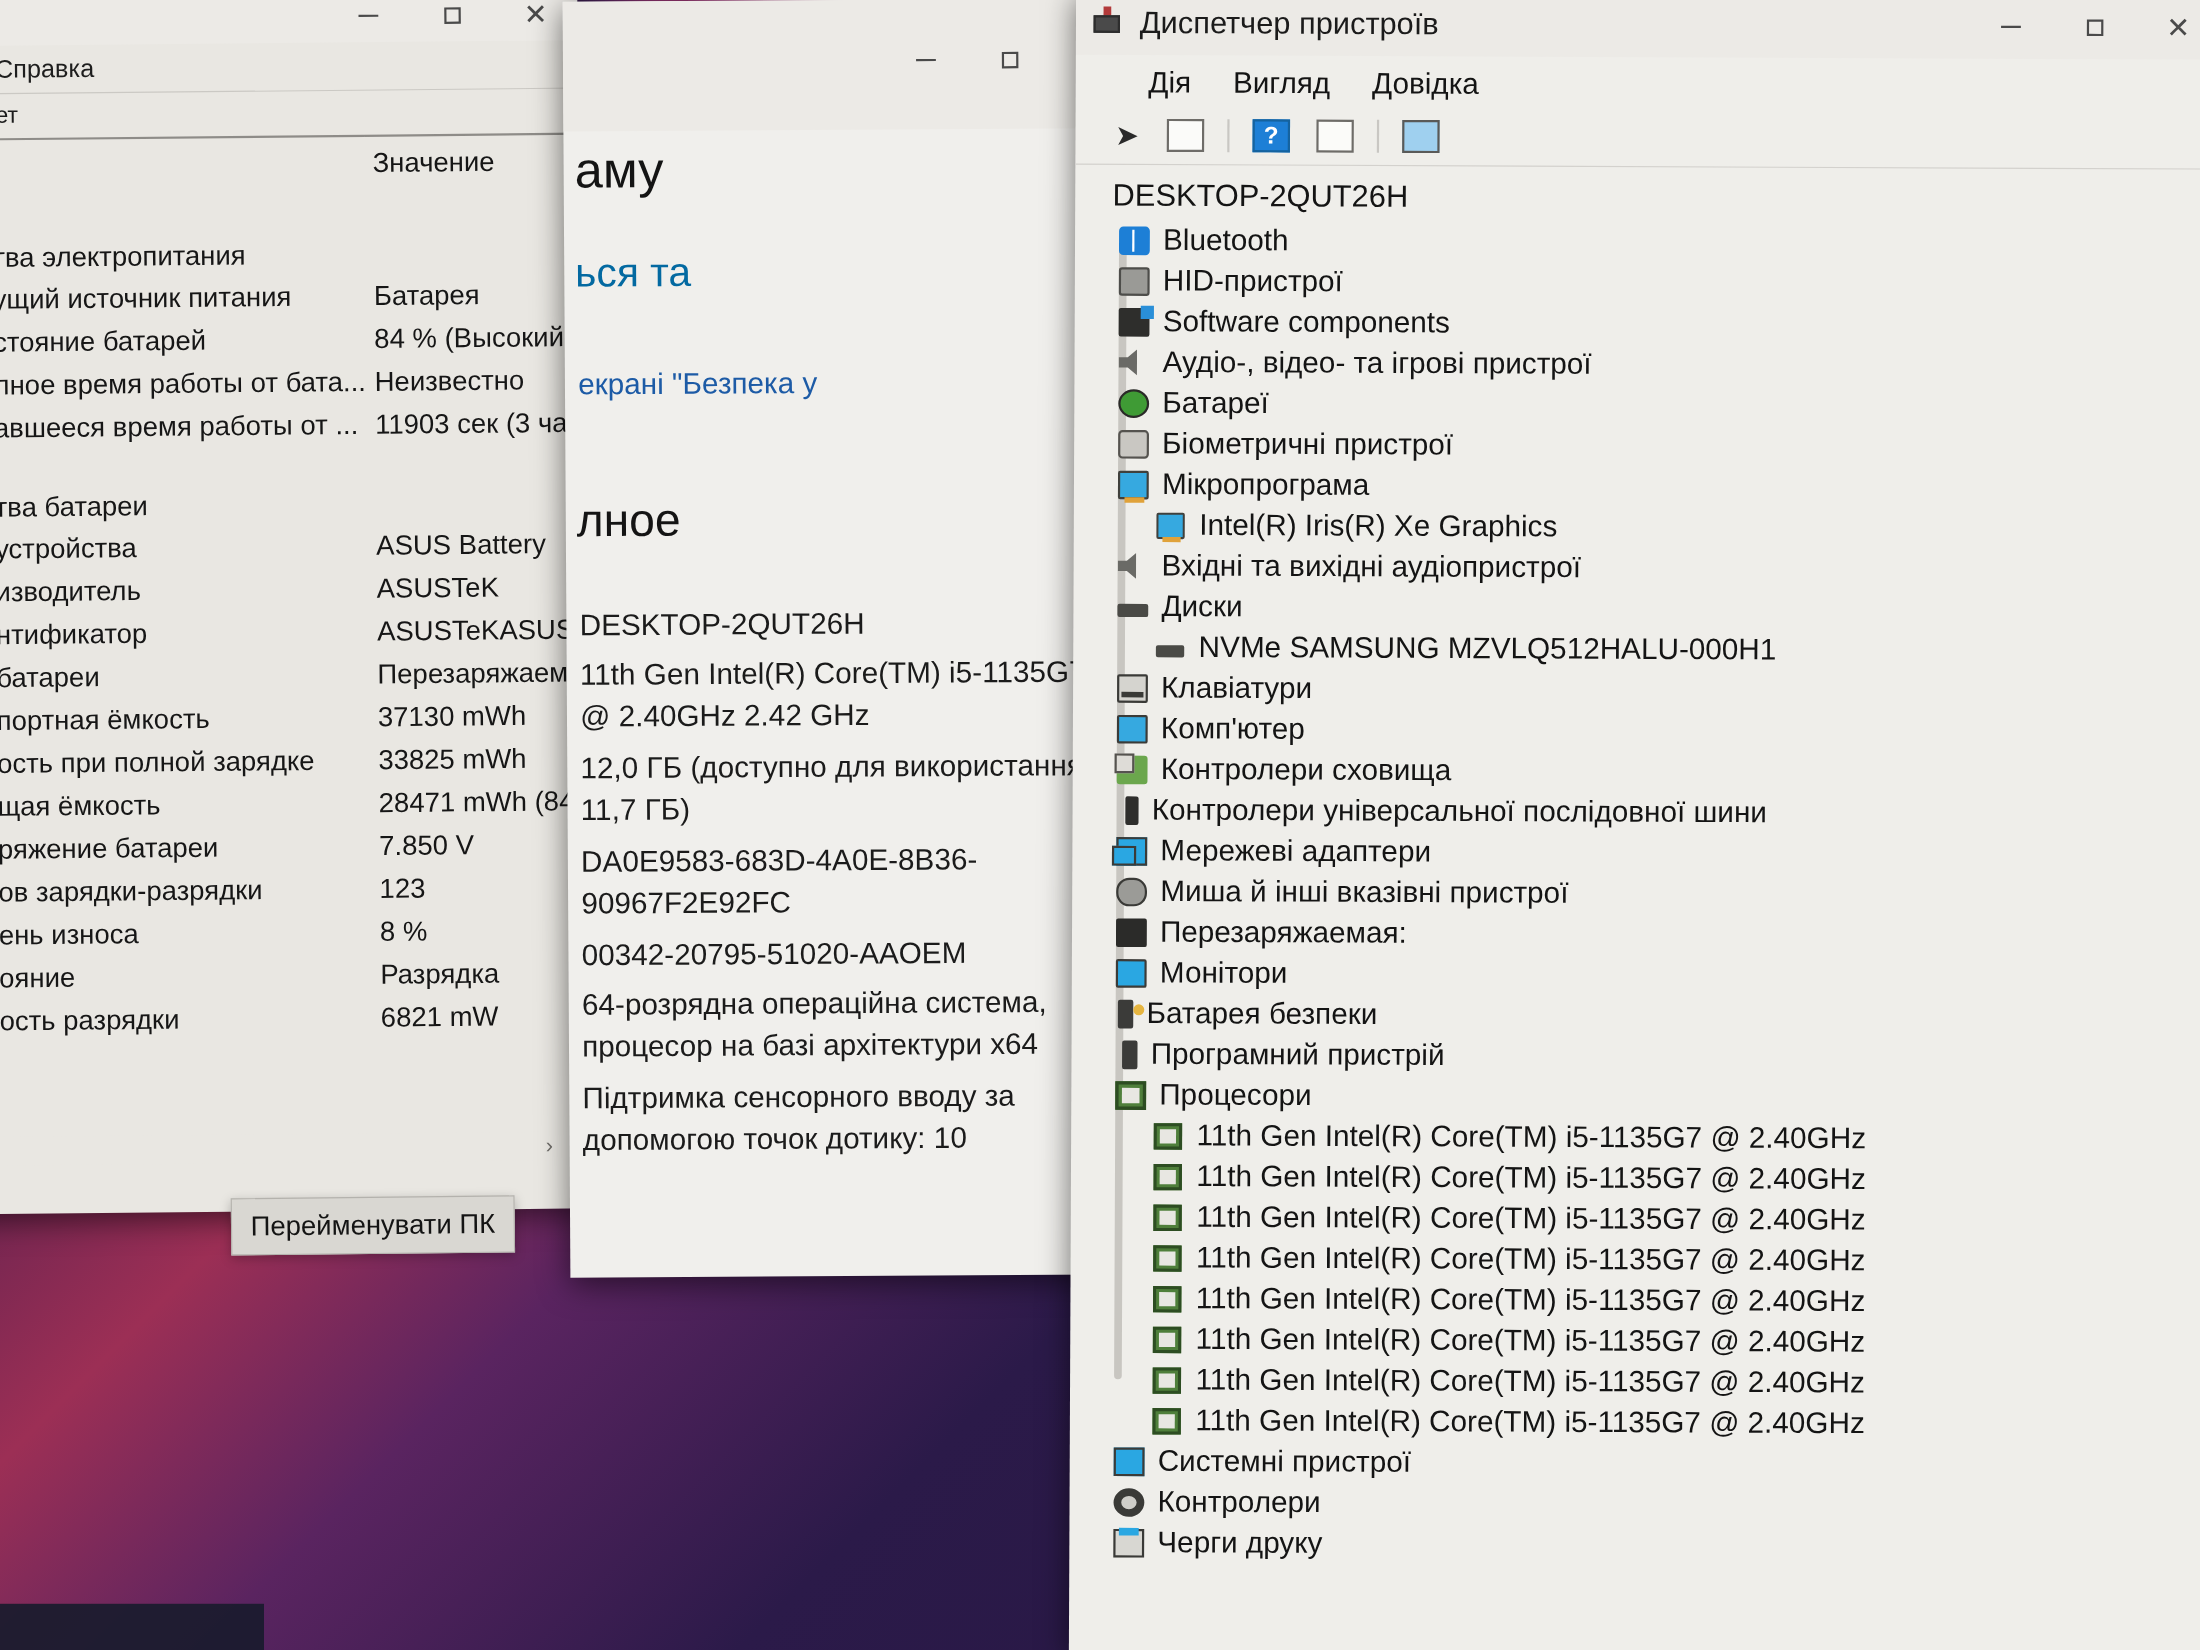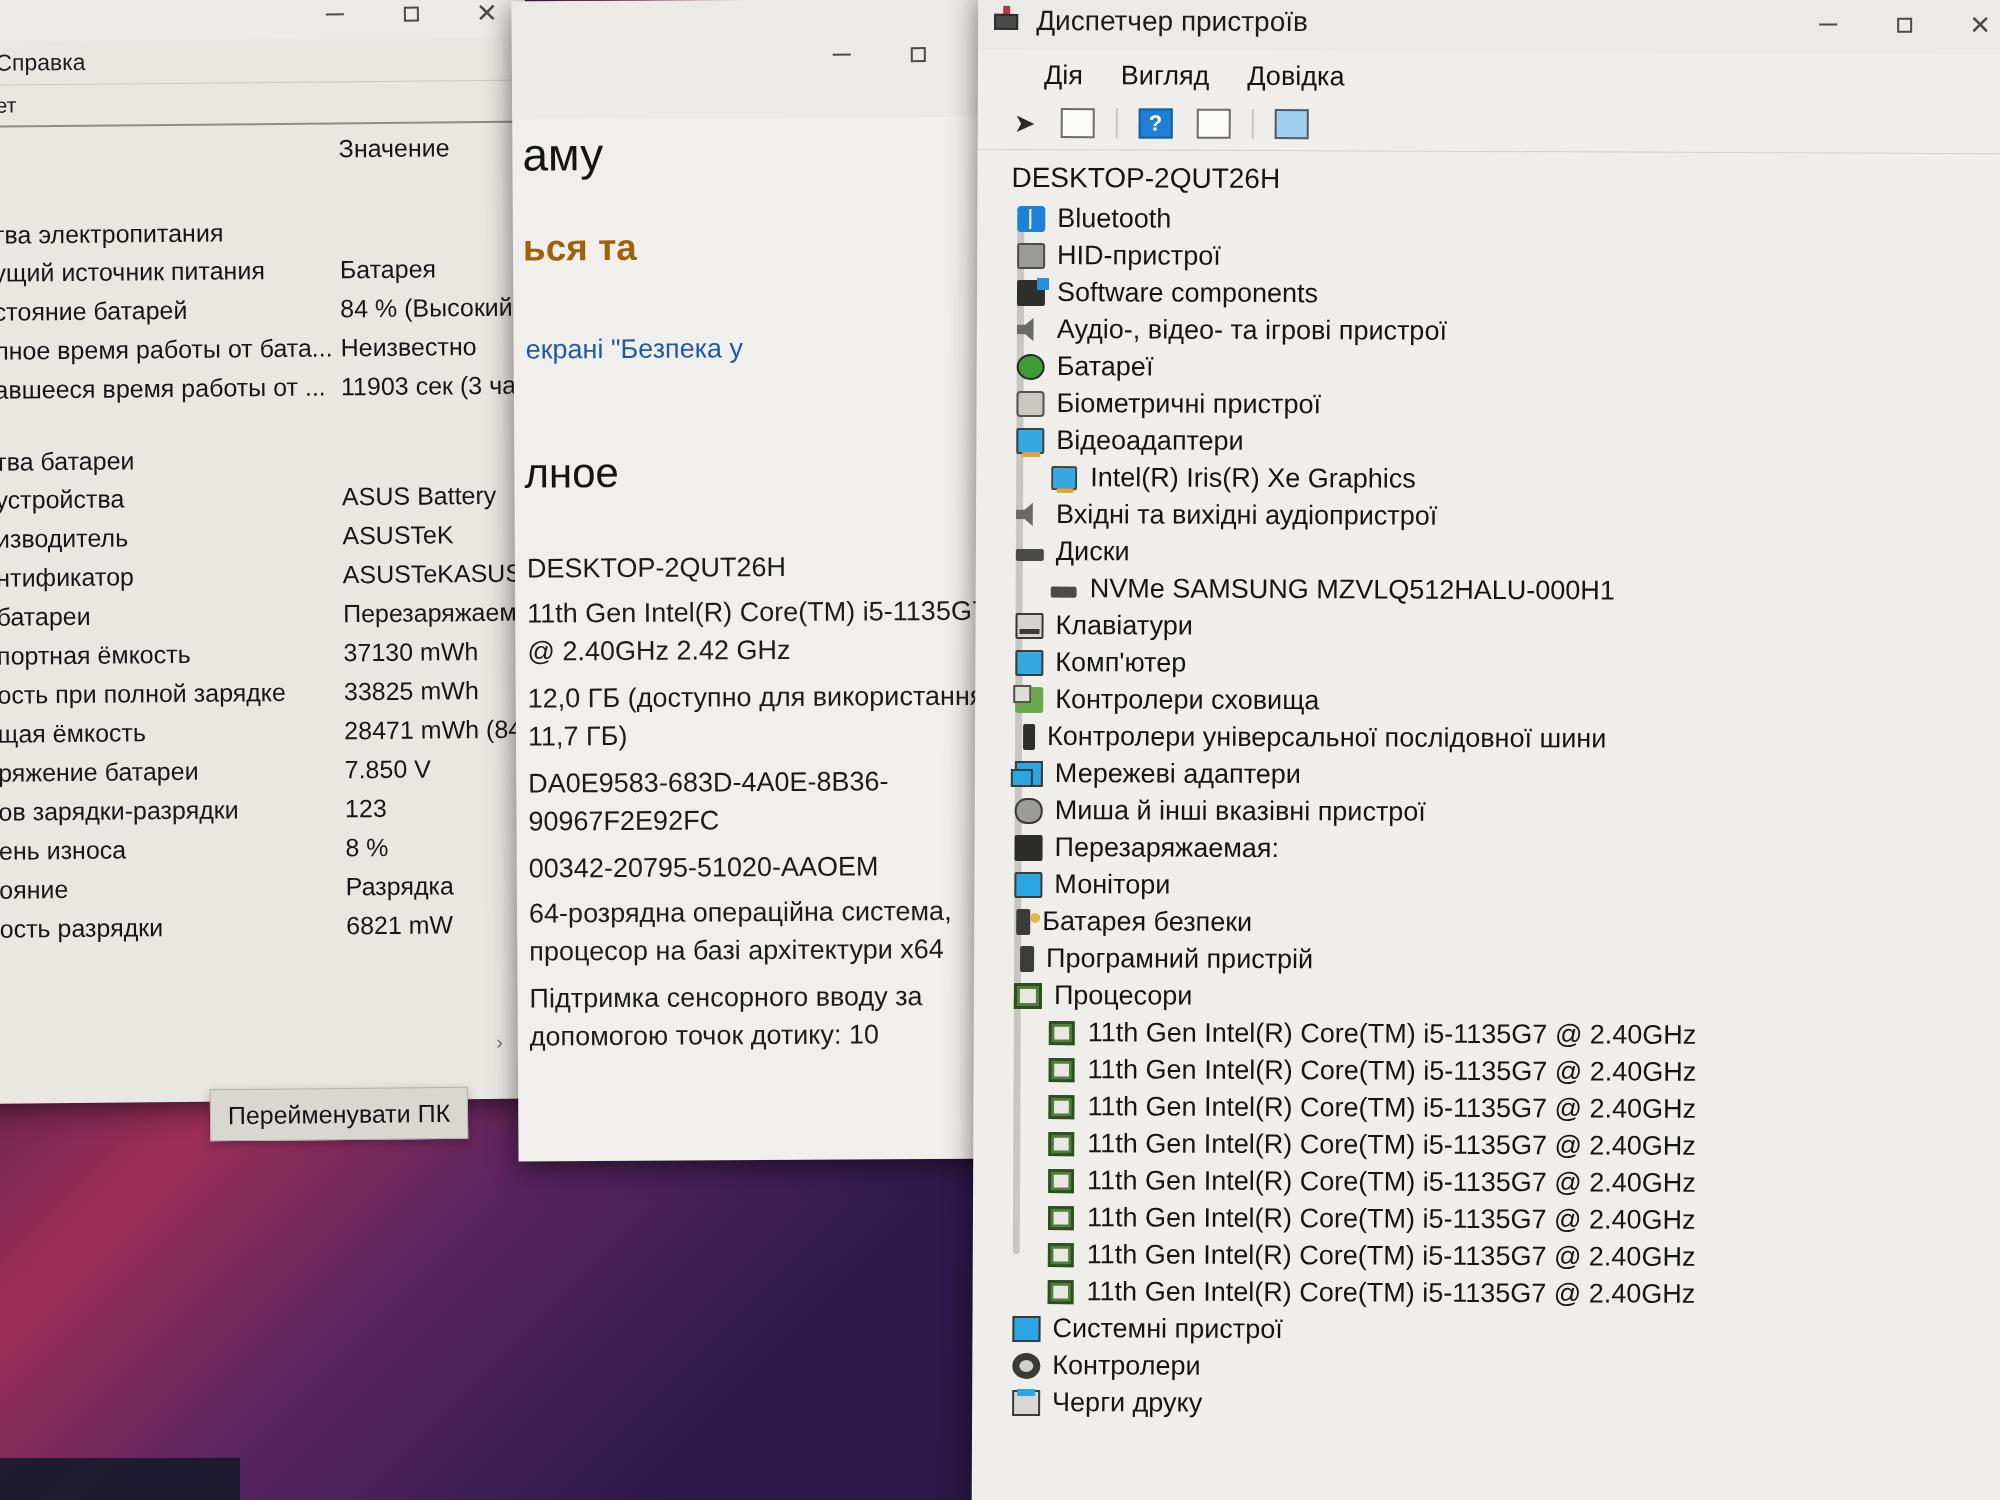--- a/index.html
+++ b/index.html
@@ -102,21 +102,21 @@
     background: #f0efec;
   }
   #win-about .titlebar { height: 118px; align-items: flex-end; padding-bottom: 8px;}
   #win-about .body { padding: 0 0 0 0; position: relative; }
   .ab-h1 {
     position: absolute; left: 10px; top: 8px;
     font-size: 46px; color: #141414; white-space: nowrap;
   }
   .ab-h2 {
     position: absolute; left: 10px; top: 108px;
-    font-size: 37px; color: #a16207; white-space: nowrap; font-weight: bold;
+    font-size: 37px; color: #0369a1; white-space: nowrap;
   }
   .ab-link {
     position: absolute; left: 12px; top: 215px;
     font-size: 27px; color: #1d5ba6; white-space: nowrap;
   }
   .ab-h3 {
     position: absolute; left: 10px; top: 330px;
     font-size: 42px; color: #141414; white-space: nowrap;
   }
   .ab-spec {
@@ -451,21 +451,21 @@
       <div class="dm-node">
           <span class="nodeicon ic-bat"></span>
           <span>Батареї</span>
         </div>
       <div class="dm-node">
           <span class="nodeicon ic-bio"></span>
           <span>Біометричні пристрої</span>
         </div>
       <div class="dm-node">
           <span class="nodeicon ic-vid"></span>
-          <span>Відеоадаптери</span>
+          <span>Мікропрограма</span>
         </div>
       <div class="dm-node lvl2">
           <span class="nodeicon ic-vid"></span>
           <span>Intel(R) Iris(R) Xe Graphics</span>
         </div>
       <div class="dm-node">
           <span class="nodeicon ic-aud"></span>
           <span>Вхідні та вихідні аудіопристрої</span>
         </div>
       <div class="dm-node">

